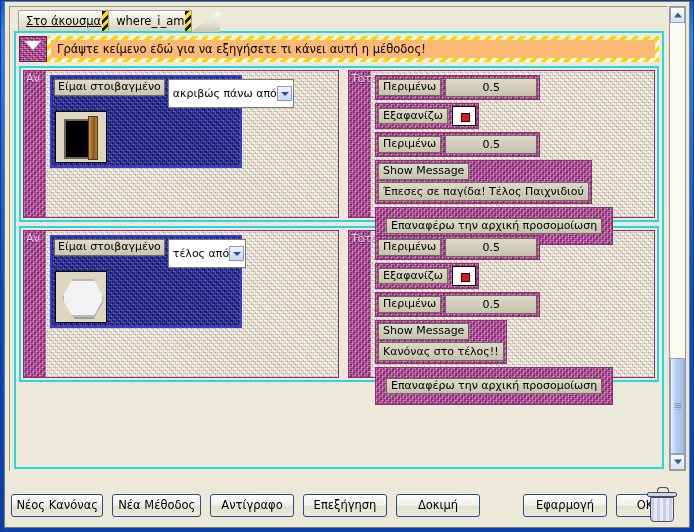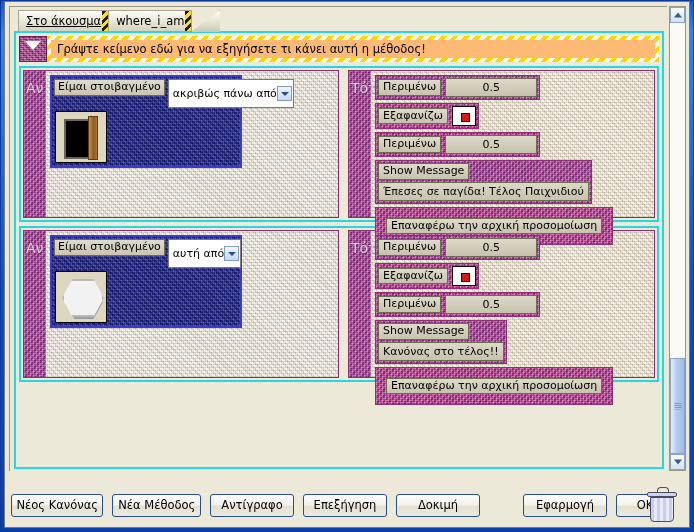--- a/index.html
+++ b/index.html
@@ -190,22 +190,22 @@
   }
   .rule .col-then {
     flex:1 1 auto; margin-left:9px;
     border:1px solid #8e2f72;
   }
   .side-label {
     width:22px; flex:0 0 22px; position:relative;
     box-sizing:border-box;
   }
   .side-label .sl {
-    position:absolute; left:2px; top:9px; color:#e9c8e4;
-    font-size:14px; white-space:nowrap;
+    position:absolute; left:2px; top:1px; color:#e9c8e4;
+    font-size:11px; white-space:nowrap;
     text-shadow: 0 1px 0 rgba(0,0,0,.4);
   }
   .pane { flex:1 1 auto; position:relative; box-sizing:border-box; padding:4px; min-height:0;}
 
   
   .cond {
     width:192px; box-sizing:border-box;
     border:2px solid #3b3bd0;
     padding:0;
     position:relative;
@@ -470,21 +470,21 @@
             <div class="rule" style="height:156px;">
               <div class="col-if tex-sand">
                 <div class="side-label tex-pinkband">
                   <span class="sl">Αν</span>
                 </div>
                 <div class="pane">
                   <div class="cond tex-blue">
                     <div class="cond-head">
                       <span class="cond-label">Είμαι στοιβαγμένο</span>
                       <span class="combo">
-                        <span class="cv">αυτή από</span>
+                        <span class="cv">τέλος από</span>
                         <span class="arrow"></span>
                       </span>
                     </div>
                     <div class="cond-obj obj-hex">
                       <span class="shadow"></span>
                       <span class="hex"></span>
                     </div>
                   </div>
                 </div>
               </div>

